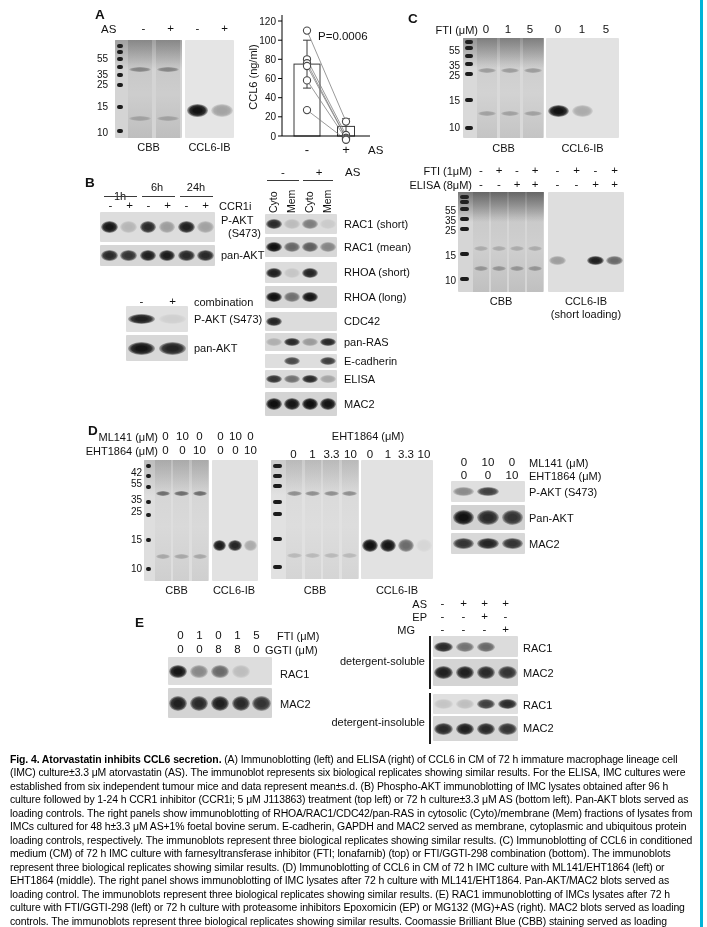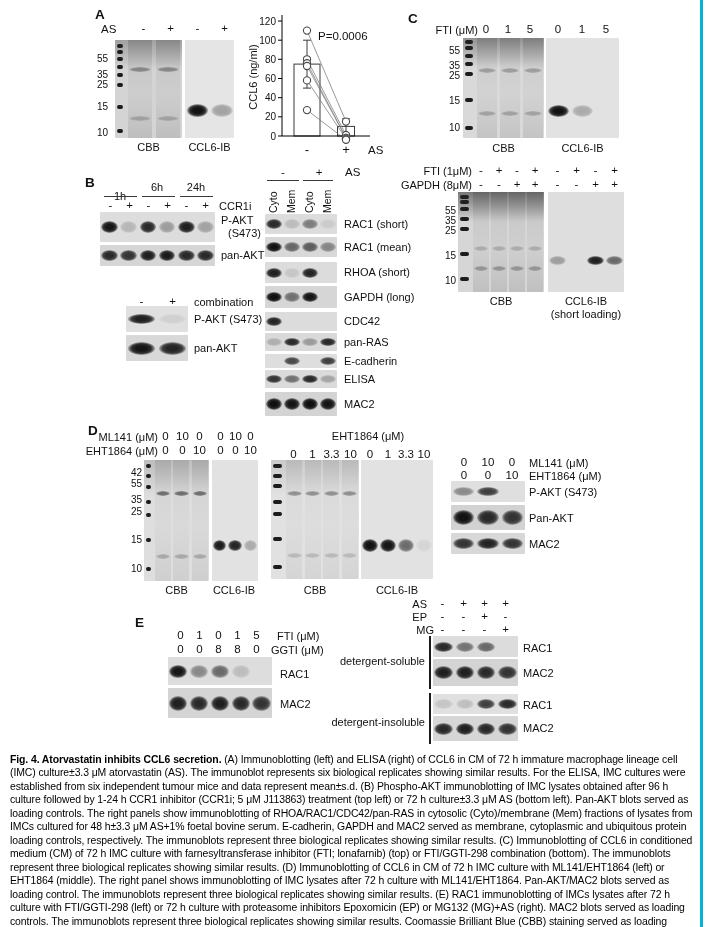--- a/index.html
+++ b/index.html
@@ -169,21 +169,21 @@
       <span>+</span>
       <span>-</span>
       <span>+</span>
     </div>
   <div class="row" style="left:548px;top:164px;--lw:19px">
       <span>-</span>
       <span>+</span>
       <span>-</span>
       <span>+</span>
     </div>
-  <div class="t rt" style="left:392px;top:179px;width:80px">GAPDH (8μM)</div>
+  <div class="t rt" style="left:392px;top:179px;width:80px">ELISA (8μM)</div>
   <div class="row" style="left:472px;top:178px;--lw:18px">
       <span>-</span>
       <span>-</span>
       <span>+</span>
       <span>+</span>
     </div>
   <div class="row" style="left:548px;top:178px;--lw:19px">
       <span>-</span>
       <span>-</span>
       <span>+</span>
@@ -330,21 +330,21 @@
     </div>
   <div class="blot" style="left: 265px; top: 392px; width: 72px; height: 24px; background: rgb(212, 212, 212);">
       <div class="band" style="left: 1.1px; width: 15.8px; top: 6.2px; height: 11.52px; opacity: 0.98;"></div>
       <div class="band" style="left: 19.1px; width: 15.8px; top: 6.2px; height: 11.52px; opacity: 0.95;"></div>
       <div class="band" style="left: 37.1px; width: 15.8px; top: 6.2px; height: 11.52px; opacity: 0.98;"></div>
       <div class="band" style="left: 55.1px; width: 15.8px; top: 6.2px; height: 11.52px; opacity: 0.95;"></div>
     </div>
   <div class="t" style="left:344px;top:218px">RAC1 (short)</div>
   <div class="t" style="left:344px;top:241px">RAC1 (mean)</div>
   <div class="t" style="left:344px;top:266px">RHOA (short)</div>
-  <div class="t" style="left:344px;top:291px">GAPDH (long)</div>
+  <div class="t" style="left:344px;top:291px">RHOA (long)</div>
   <div class="t" style="left:344px;top:315px">CDC42</div>
   <div class="t" style="left:344px;top:336px">pan-RAS</div>
   <div class="t" style="left:344px;top:355px">E-cadherin</div>
   <div class="t" style="left:344px;top:373px">ELISA</div>
   <div class="t" style="left:344px;top:398px">MAC2</div>
 
   <div class="t pl" style="left:88px;top:424px">D</div>
   <div class="t rt" style="left:88px;top:431px;width:70px">ML141 (μM)</div>
   <div class="row" style="left:157px;top:430px;--lw:17px">
       <span>0</span>
@@ -483,21 +483,21 @@
       <span>5</span>
     </div>
   <div class="t" style="left:277px;top:630px">FTI (μM)</div>
   <div class="row" style="left:171px;top:643px;--lw:19px">
       <span>0</span>
       <span>0</span>
       <span>8</span>
       <span>8</span>
       <span>0</span>
     </div>
-  <div class="t" style="left:271px;top:644px">GGTI (μM)</div>
+  <div class="t" style="left:265px;top:644px">GGTI (μM)</div>
   <div class="blot" style="left: 168px; top: 657px; width: 104px; height: 28px; background: rgb(221, 221, 221);">
       <div class="band" style="left: 1.2px; width: 18.3px; top: 7.5px; height: 13px; opacity: 0.95;"></div>
       <div class="band" style="left: 22px; width: 18.3px; top: 7.5px; height: 13px; opacity: 0.4;"></div>
       <div class="band" style="left: 42.8px; width: 18.3px; top: 7.5px; height: 13px; opacity: 0.55;"></div>
       <div class="band" style="left: 63.6px; width: 18.3px; top: 7.5px; height: 13px; opacity: 0.15;"></div>
     </div>
   <div class="blot" style="left: 168px; top: 688px; width: 104px; height: 30px; background: rgb(212, 212, 212);">
       <div class="band" style="left: 1.2px; width: 18.3px; top: 7.5px; height: 15px; opacity: 0.9;"></div>
       <div class="band" style="left: 22px; width: 18.3px; top: 7.5px; height: 15px; opacity: 0.85;"></div>
       <div class="band" style="left: 42.8px; width: 18.3px; top: 7.5px; height: 15px; opacity: 0.9;"></div>
@@ -514,21 +514,21 @@
       <span>+</span>
       <span>+</span>
     </div>
   <div class="t rt" style="left:399px;top:611px;width:28px">EP</div>
   <div class="row" style="left:432px;top:610px;--lw:21px">
       <span>-</span>
       <span>-</span>
       <span>+</span>
       <span>-</span>
     </div>
-  <div class="t rt" style="left:406px;top:624px;width:28px">MG</div>
+  <div class="t rt" style="left:387px;top:624px;width:28px">MG</div>
   <div class="row" style="left:432px;top:623px;--lw:21px">
       <span>-</span>
       <span>-</span>
       <span>-</span>
       <span>+</span>
     </div>
   <div class="vrule" style="left:429px;top:636px;height:53px"></div>
   <div class="vrule" style="left:429px;top:693px;height:51px"></div>
   <div class="t rt" style="left:325px;top:655px;width:100px">detergent-soluble</div>
   <div class="blot" style="left: 433px; top: 636px; width: 85px; height: 21px; background: rgb(220, 220, 220);">

